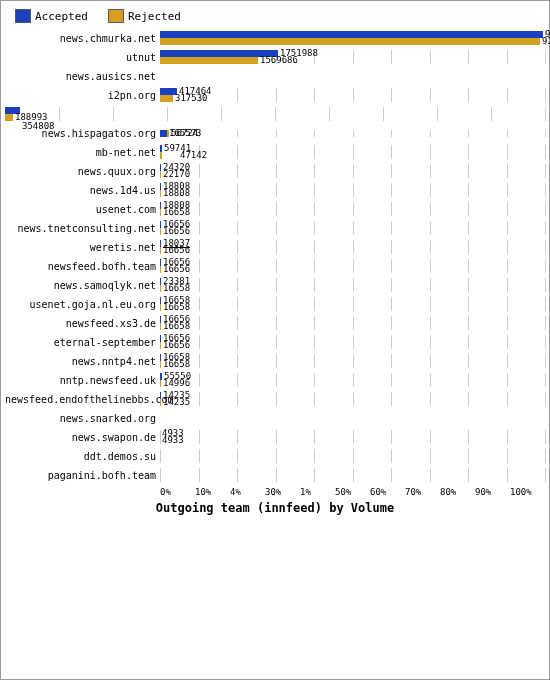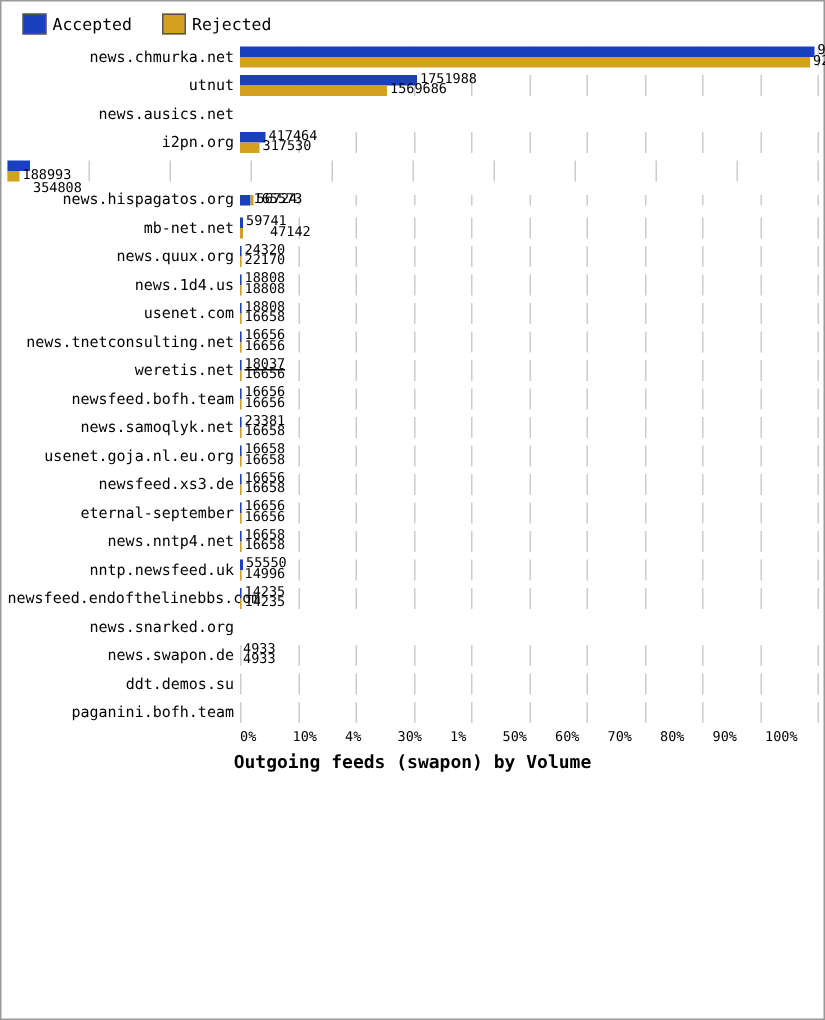--- a/index.html
+++ b/index.html
@@ -646,14 +646,14 @@
       <span class="x-axis-label">30%</span>
       <span class="x-axis-label">1%</span>
       <span class="x-axis-label">50%</span>
       <span class="x-axis-label">60%</span>
       <span class="x-axis-label">70%</span>
       <span class="x-axis-label">80%</span>
       <span class="x-axis-label">90%</span>
       <span class="x-axis-label">100%</span>
     </div>
 
-  <div class="chart-title">Outgoing feeds (swapon) by Volume</div>
+  <div class="chart-title">Outgoing team (innfeed) by Volume</div>
 </div>
 
 </body></html>

